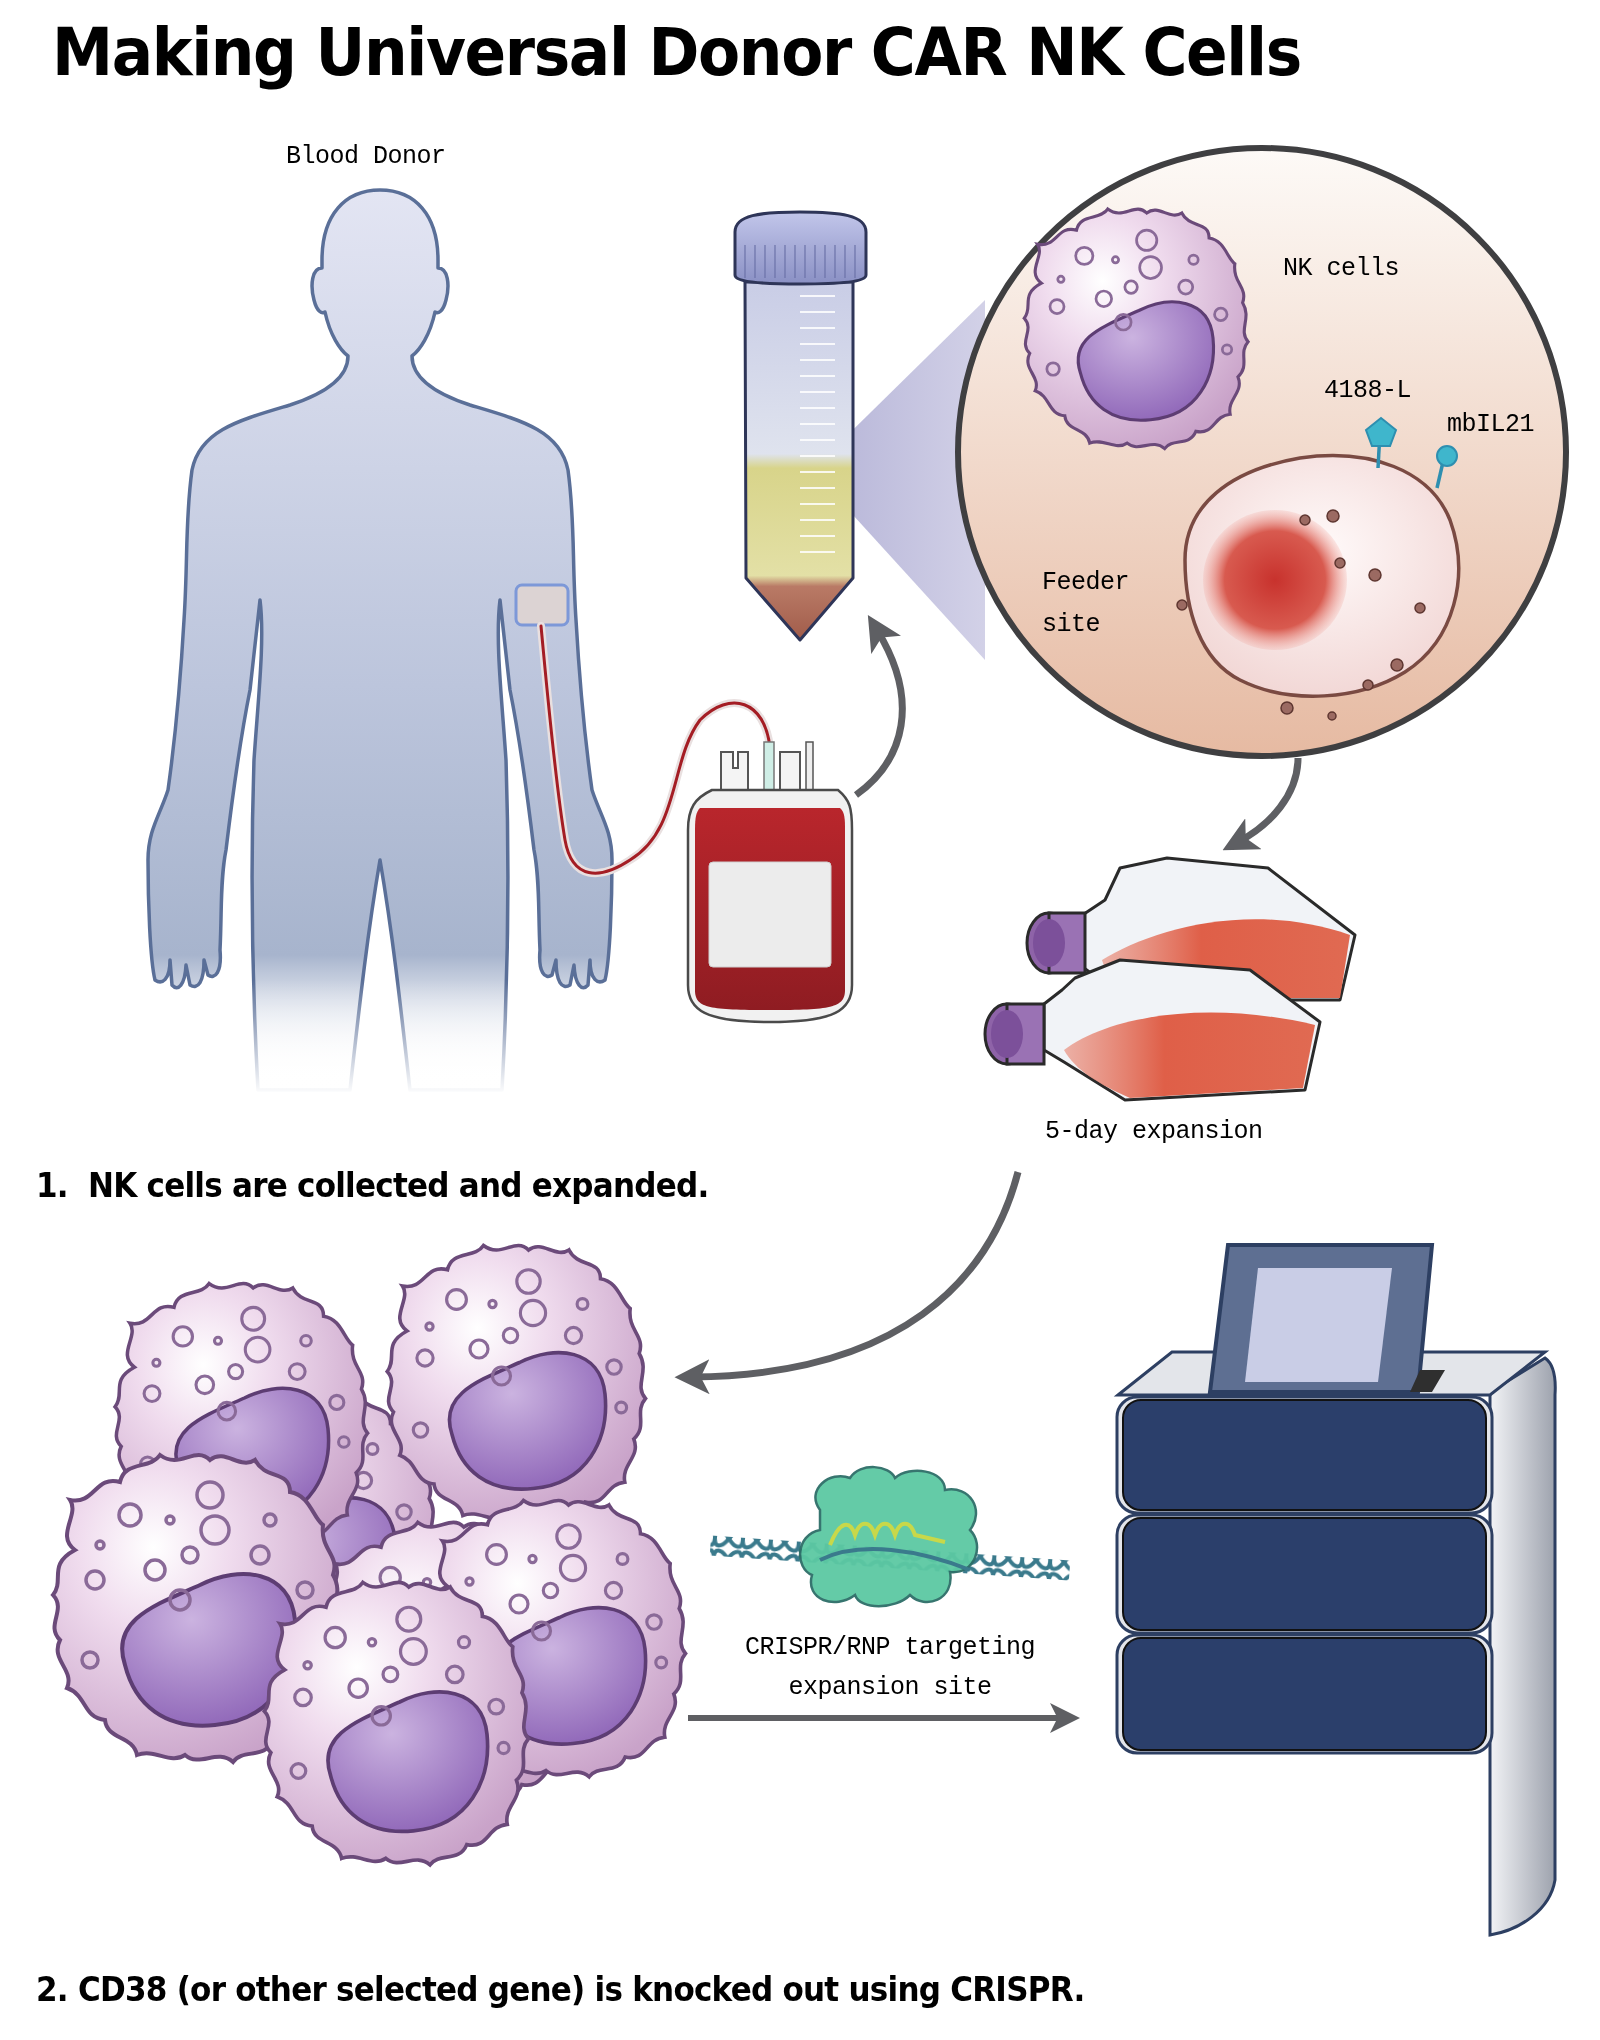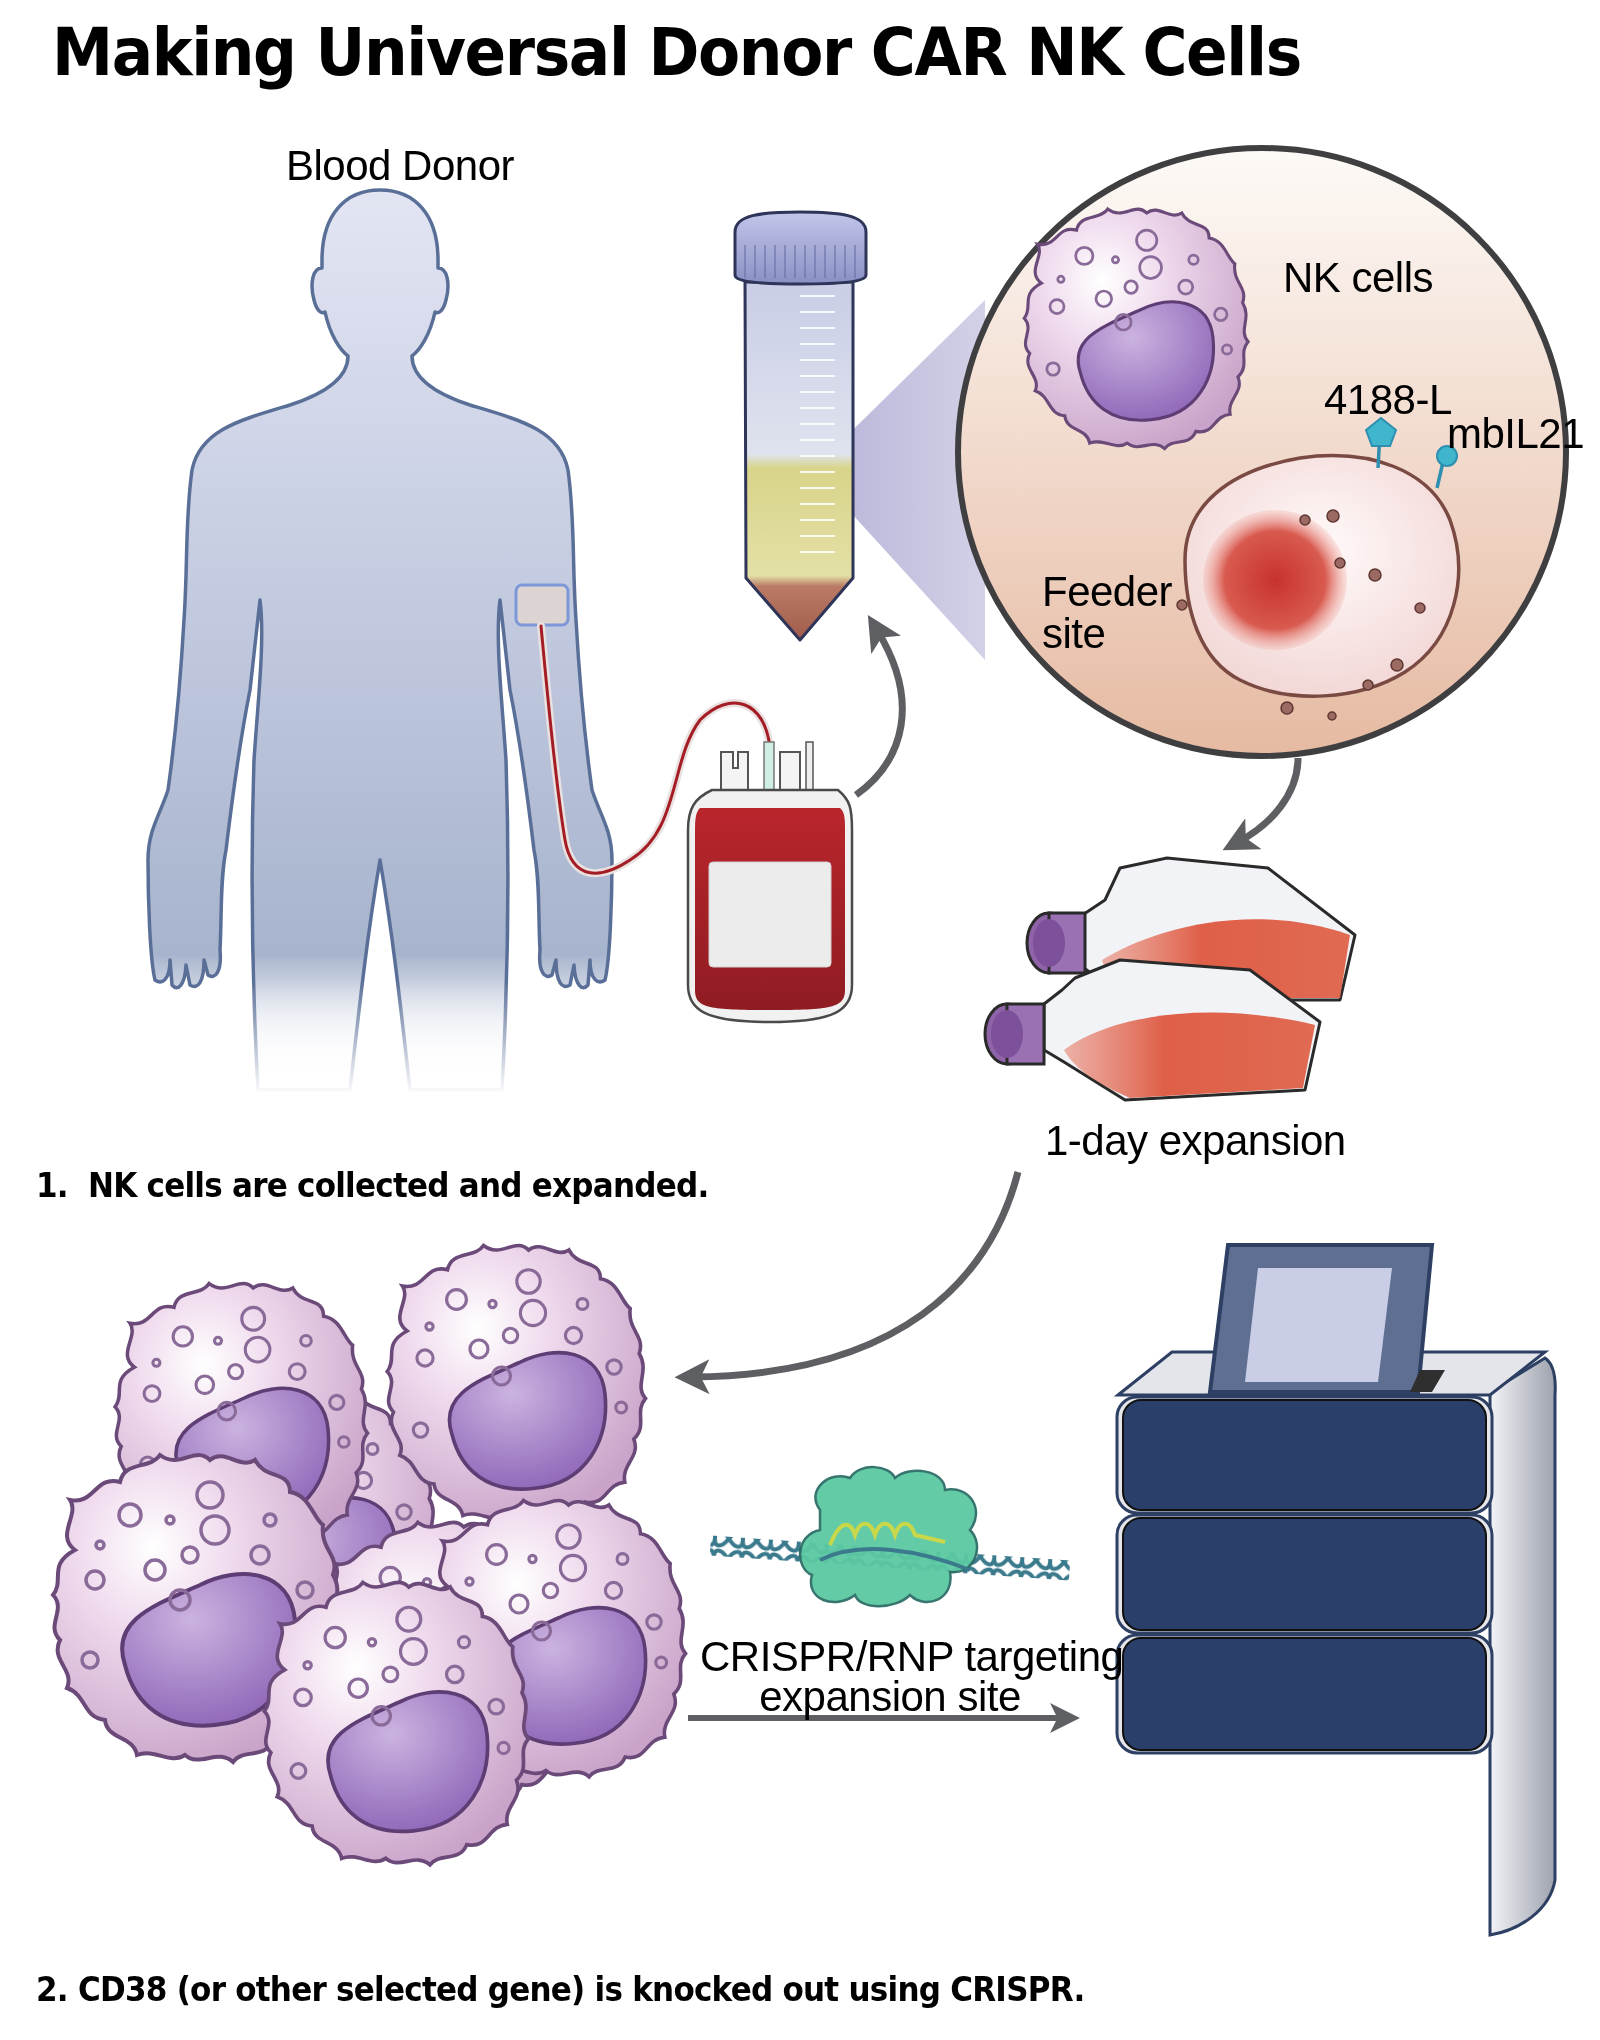--- a/index.html
+++ b/index.html
@@ -1,21 +1,21 @@
 <!DOCTYPE html>
 <html><head>
 <meta charset="utf-8">
 <style>
   html, body { margin: 0; padding: 0; background: #ffffff; }
   body { width: 1600px; height: 2040px; position: relative; overflow: hidden; font-family: "Liberation Sans", "DejaVu Sans", sans-serif; }
   .stage { position: absolute; left: 0; top: 0; width: 1600px; height: 1584px; }
   .art { position: absolute; left: 0; top: 0; }
   .txt { position: absolute; color: #000; white-space: nowrap; }
   .title { left: 52px; top: 14px; font-size: 66px; font-weight: bold; letter-spacing: -1.5px; font-family: "DejaVu Sans", sans-serif; transform: scaleX(0.93); transform-origin: left top; }
-  .lbl { font-size: 42px; font-family: Liberation Sans, sans-serif; letter-spacing: -0.5px; }
+  .lbl { font-size: 25px; font-family: Liberation Mono, monospace; letter-spacing: -0.5px; }
   .lbl-c { text-align: center; }
   .step { font-size: 33px; font-weight: bold; font-family: "DejaVu Sans", sans-serif; letter-spacing: -0.8px; transform: scaleX(0.94); transform-origin: left top; }
 </style>
 </head>
 <body>
 
 <div class="stage">
 
 <svg class="art" width="1600" height="2040" viewBox="0 0 1600 2040">
   <defs>
@@ -299,21 +299,21 @@
 </svg>
 
   <div class="txt title">Making Universal Donor CAR NK Cells</div>
 
   <div class="txt lbl" style="left:286px; top:142px;">Blood Donor</div>
   <div class="txt lbl" style="left:1283px; top:254px;">NK cells</div>
   <div class="txt lbl" style="left:1324px; top:376px;">4188-L</div>
   <div class="txt lbl" style="left:1447px; top:410px;">mbIL21</div>
   <div class="txt lbl" style="left:1042px; top:568px;">Feeder</div>
   <div class="txt lbl" style="left:1042px; top:610px;">site</div>
-  <div class="txt lbl" style="left:1045px; top:1117px;">1-day expansion</div>
+  <div class="txt lbl" style="left:1045px; top:1117px;">5-day expansion</div>
 
   <div class="txt step" style="left:36px; top:1166px;">
     <span>1.</span>&nbsp;&nbsp;<span>NK cells are collected and expanded.</span>
   </div>
 
   <div class="txt lbl lbl-c" style="left:700px; top:1633px; width:380px;">CRISPR/RNP targeting</div>
   <div class="txt lbl lbl-c" style="left:700px; top:1673px; width:380px;">expansion site</div>
 
   <div class="txt step" style="left:36px; top:1970px;">
     <span>2.</span>&nbsp;<span>CD38 (or other selected gene) is knocked out using CRISPR.</span>

